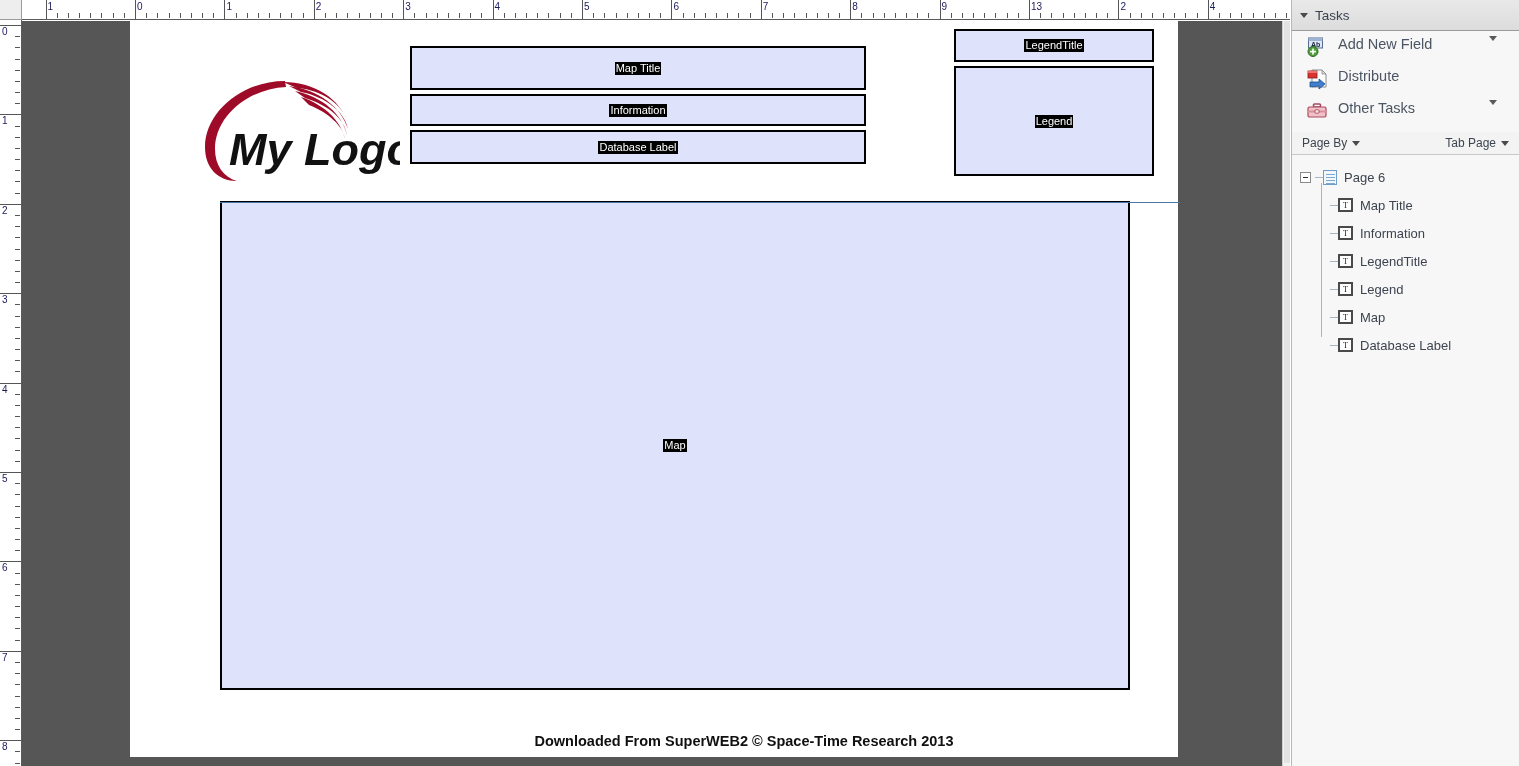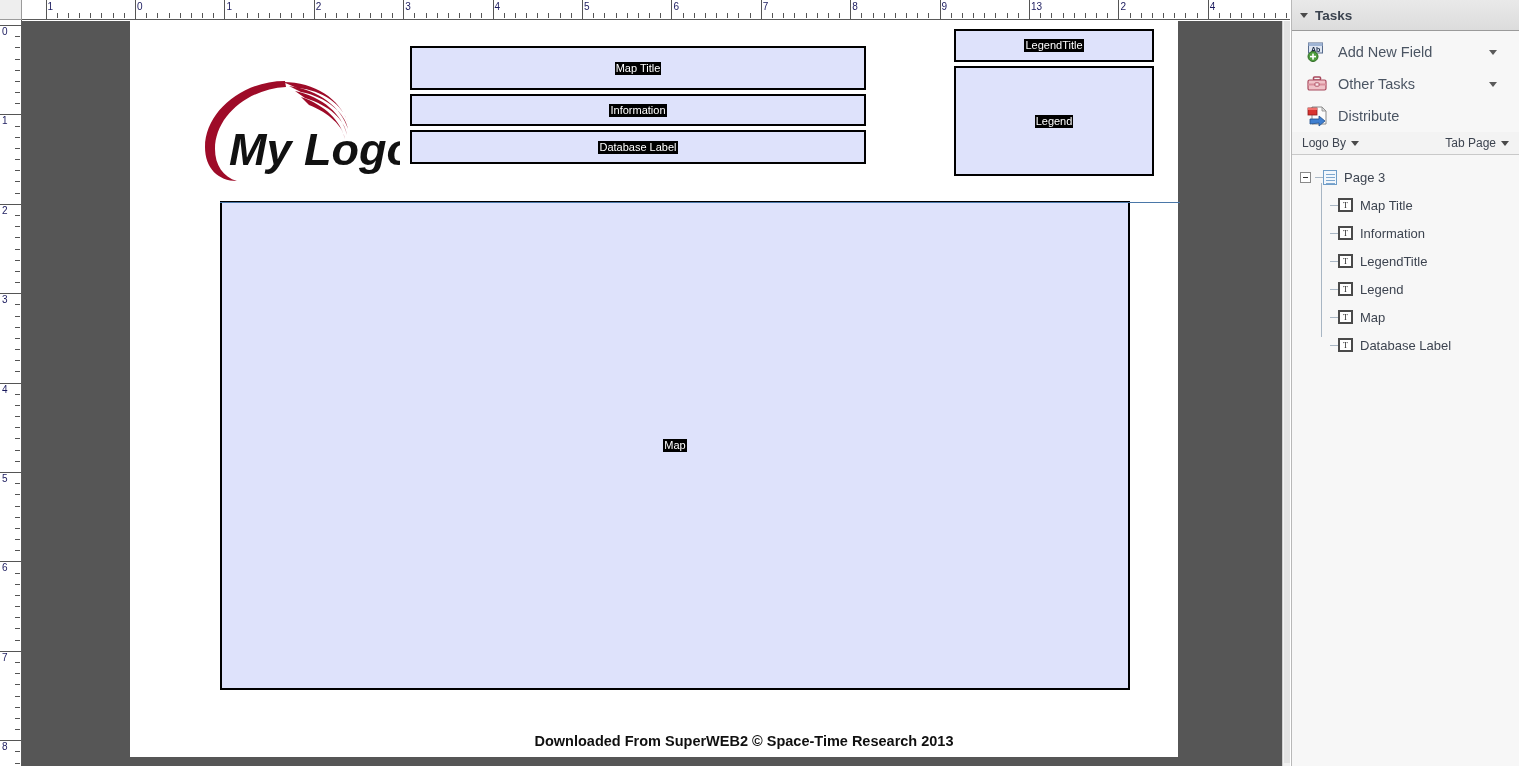--- a/index.html
+++ b/index.html
@@ -108,25 +108,25 @@
     display: flex; align-items: center;
     padding-left: 8px;
   }
   .panel-header .caret {
     width: 0; height: 0;
     border-left: 4px solid transparent; border-right: 4px solid transparent;
     border-top: 5px solid #4a4a4a;
     margin-right: 7px;
   }
   .panel-title {
-    font-size: 13.5px; font-weight: bold; color: #3b434f;
+    font-size: 13.5px; font-weight: normal; color: #3b434f;
   }
   .tasks-body { background: #f7f7f7; padding-top: 5px; }
   .task-item {
-    display: flex; align-items: center;
+    display: flex; 
     height: 32px; padding-left: 14px; padding-right: 22px;
   }
   .task-icon { width: 22px; height: 22px; margin-right: 10px; flex: 0 0 22px; }
   .task-label {
     font-size: 14.5px; color: #4b5563; flex: 1 1 auto;
     white-space: nowrap; overflow: hidden;
   }
   .task-caret {
     width: 0; height: 0; flex: 0 0 auto;
     border-left: 4px solid transparent; border-right: 4px solid transparent;
@@ -490,71 +490,71 @@
           </svg>
         </span>
         <span class="task-label">Add New Field</span>
         <span class="task-caret"></span>
       </div>
 
 
       <div class="task-item">
         <span class="task-icon">
           <svg width="22" height="22" viewBox="0 0 22 22">
+            <polygon points="6,2 16,2 20,6 20,19 6,19" fill="#fbfbfb" stroke="#8b8b8b" stroke-width="1"></polygon>
+            <polygon points="16,2 20,6 16,6" fill="#dedede" stroke="#8b8b8b" stroke-width="0.8"></polygon>
+            <rect x="2" y="3" width="9" height="7" fill="#d8332f" stroke="#8c1b19" stroke-width="0.8"></rect>
+            <rect x="2" y="3" width="9" height="2" fill="#f0706c"></rect>
+            <path d="M4 19 L4 14 L13 14 L13 11 L19 16 L13 21 L13 18 Z" fill="#3f7fd0" stroke="#1f4f8c" stroke-width="0.8"></path>
+          </svg>
+        </span>
+        <span class="task-label">Distribute</span>
+      </div>
+
+      <div class="task-item">
+        <span class="task-icon">
+          <svg width="22" height="22" viewBox="0 0 22 22">
             <rect x="7.5" y="4" width="7" height="3" rx="1" fill="none" stroke="#a84a5e" stroke-width="1.6"></rect>
             <rect x="2" y="7" width="18" height="10" rx="1.5" fill="#f0c2c8" stroke="#a84a5e" stroke-width="1.2"></rect>
             <rect x="2" y="10.5" width="18" height="2" fill="#d98f9c"></rect>
             <rect x="9" y="9.8" width="4" height="3.4" rx="0.6" fill="#fbe6e9" stroke="#a84a5e" stroke-width="0.9"></rect>
           </svg>
         </span>
         <span class="task-label">Other Tasks</span>
         <span class="task-caret"></span>
       </div>
 
-      <div class="task-item">
-        <span class="task-icon">
-          <svg width="22" height="22" viewBox="0 0 22 22">
-            <polygon points="6,2 16,2 20,6 20,19 6,19" fill="#fbfbfb" stroke="#8b8b8b" stroke-width="1"></polygon>
-            <polygon points="16,2 20,6 16,6" fill="#dedede" stroke="#8b8b8b" stroke-width="0.8"></polygon>
-            <rect x="2" y="3" width="9" height="7" fill="#d8332f" stroke="#8c1b19" stroke-width="0.8"></rect>
-            <rect x="2" y="3" width="9" height="2" fill="#f0706c"></rect>
-            <path d="M4 19 L4 14 L13 14 L13 11 L19 16 L13 21 L13 18 Z" fill="#3f7fd0" stroke="#1f4f8c" stroke-width="0.8"></path>
-          </svg>
-        </span>
-        <span class="task-label">Distribute</span>
-      </div>
-
 
     </div>
 
 
     <div class="sortbar">
       <span class="sortbar-item">
-        <span>Logo By</span>
+        <span>Page By</span>
         <span class="caret"></span>
       </span>
       <span class="sortbar-item">
         <span>Tab Page</span>
         <span class="caret"></span>
       </span>
     </div>
 
     <div class="tree">
       <div class="vline" id="tree-vline" style="height: 154px;"></div>
 
       <div class="tree-row root">
         <span class="expander"></span>
         <span class="tree-connect"></span>
         <span class="page-icon">
           <i style="top:3px"></i>
             <i style="top:6px"></i>
             <i style="top:9px"></i>
             <i style="top:12px"></i>
         </span>
-        <span class="tree-label">Page 3</span>
+        <span class="tree-label">Page 6</span>
       </div>
 
       <div id="tree-children">
           <div class="tree-row child">
             <span class="tree-connect"></span>
             <span class="tfield-icon">T</span>
             <span class="tree-label">Map Title</span>
           </div>
           <div class="tree-row child">
             <span class="tree-connect"></span>

